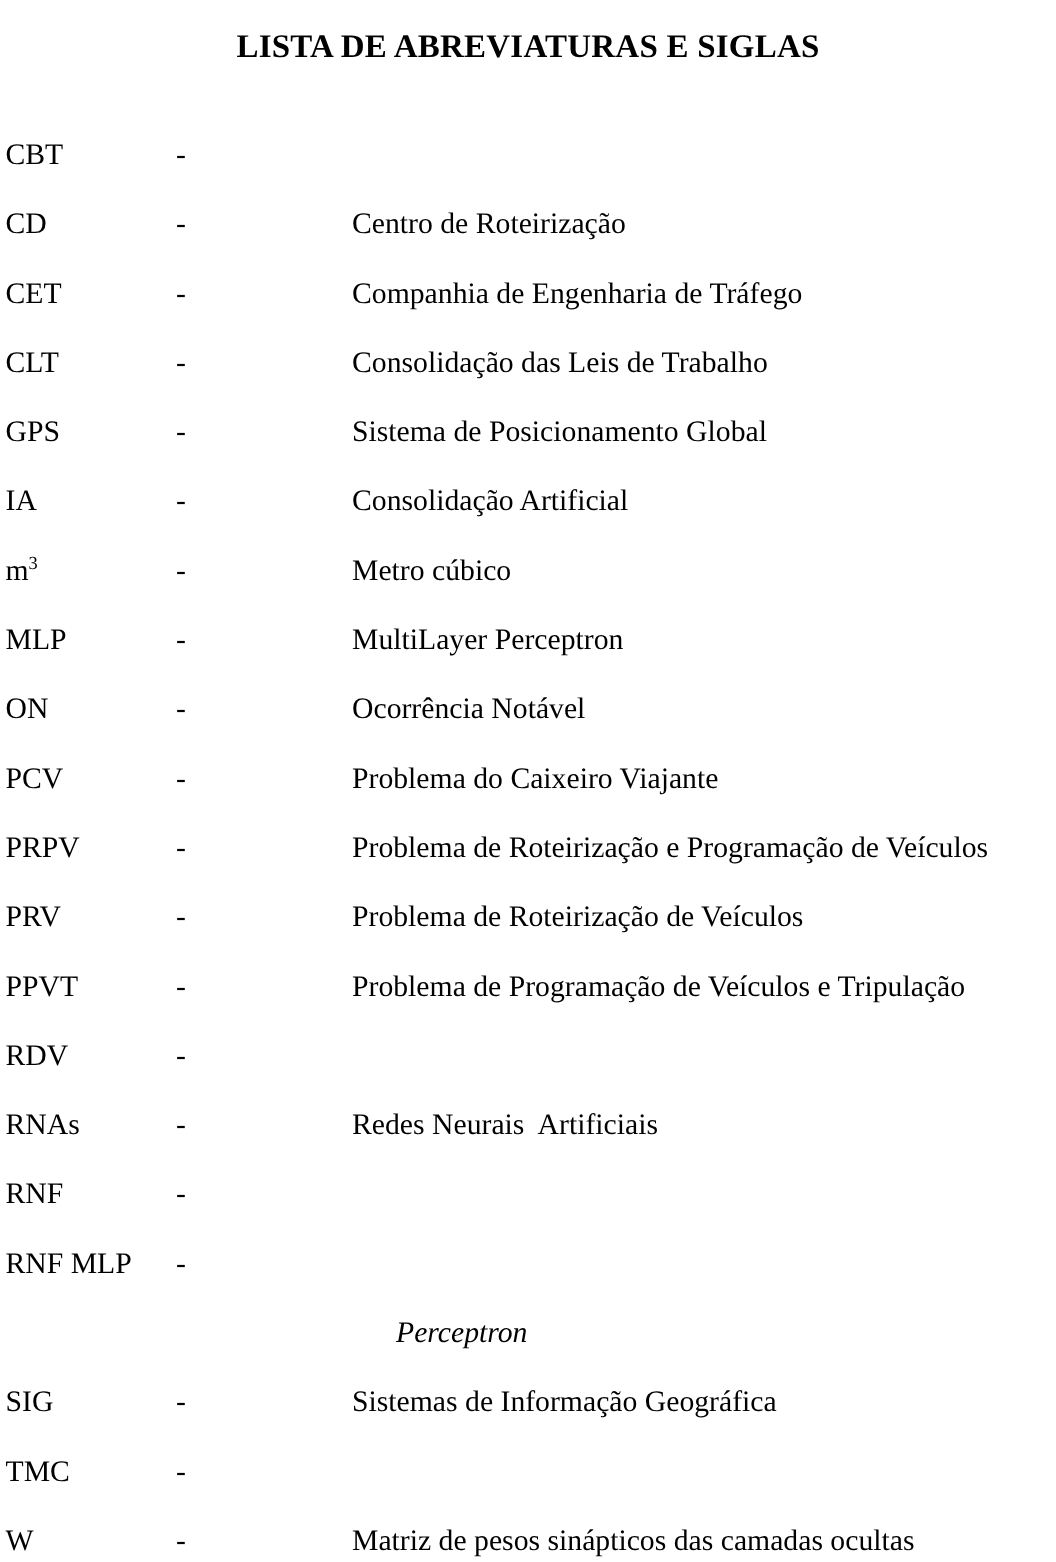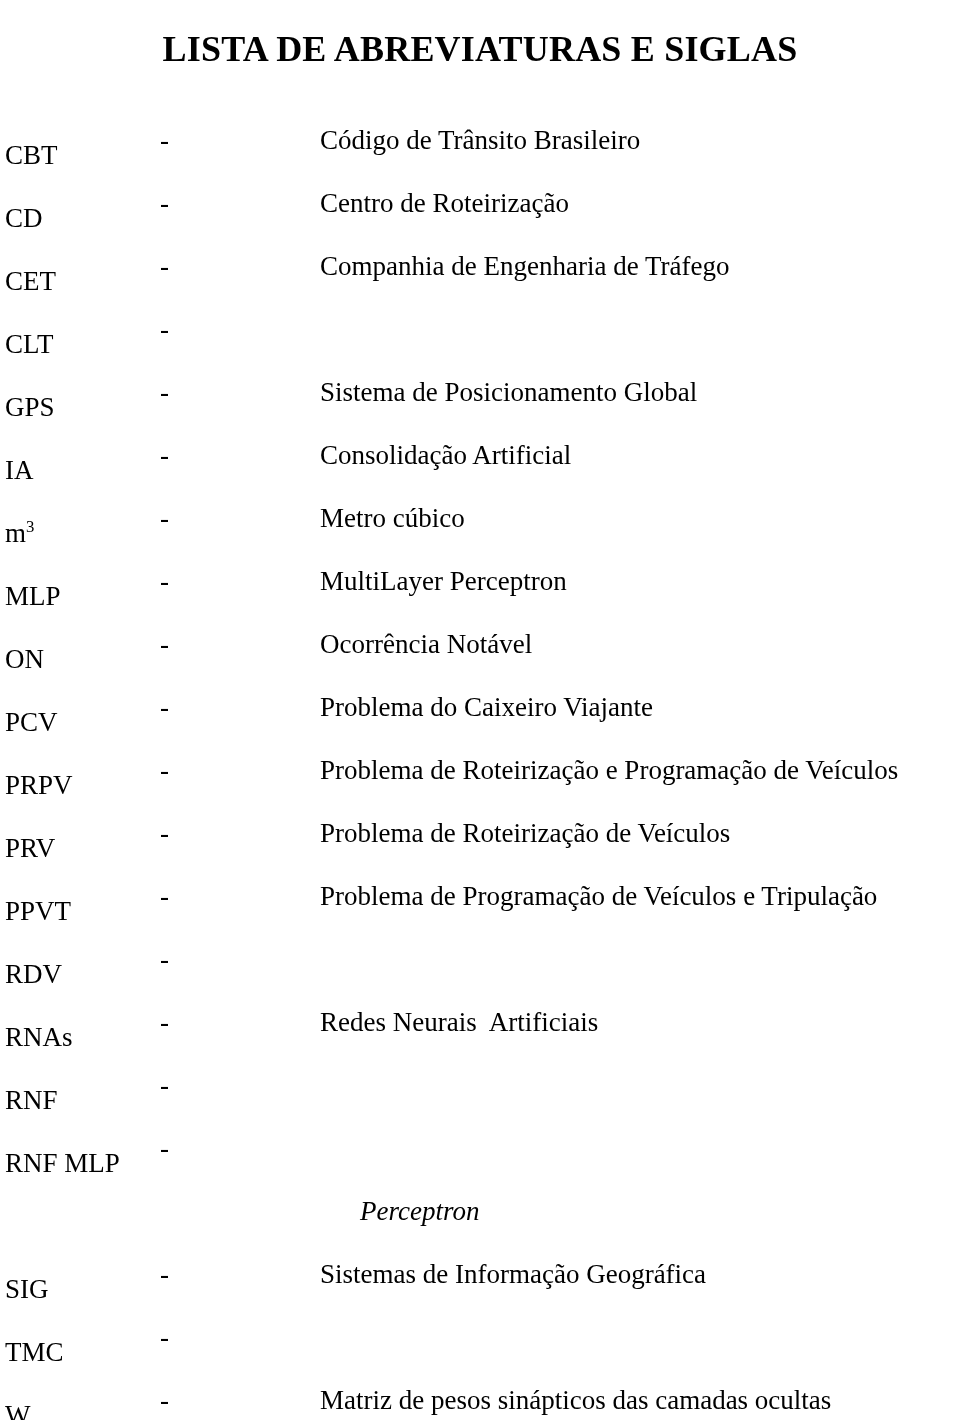--- a/index.html
+++ b/index.html
@@ -24,21 +24,21 @@
     height: 1420px;
     box-sizing: border-box;
   }
 
   .doc-title {
     position: absolute;
     top: 6px;
     left: 0;
     width: 960px;
     text-align: center;
-    font-size: 36px;
+    font-size: 30px;
     font-weight: bold;
     letter-spacing: 0.2px;
     line-height: 1.1;
     white-space: nowrap;
   }
 
   .abbrev-list {
     position: absolute;
     top: 120px;
     left: 0;
@@ -47,21 +47,21 @@
 
   .abbrev-row {
     position: relative;
     height: 63px;
     width: 960px;
   }
 
   .abbrev-term {
     position: absolute;
     left: 5px;
-    top: 15px;
+    top: 0;
     font-size: 27px;
     line-height: 40px;
     white-space: nowrap;
   }
 
   .abbrev-dash {
     position: absolute;
     left: 160px;
     top: 0;
     font-size: 27px;
@@ -113,35 +113,35 @@
 <body>
 
 <div class="page">
 
   <h1 class="doc-title">LISTA DE ABREVIATURAS E SIGLAS</h1>
 
   <div class="abbrev-list">
       <div class="abbrev-row">
         <span class="abbrev-term">CBT</span>
         <span class="abbrev-dash">-</span>
-        <span class="abbrev-def">Código de Trânsito Brasileiro</span>
       </div>
       <div class="abbrev-row">
         <span class="abbrev-term">CD</span>
         <span class="abbrev-dash">-</span>
         <span class="abbrev-def">Centro de Roteirização</span>
       </div>
       <div class="abbrev-row">
         <span class="abbrev-term">CET</span>
         <span class="abbrev-dash">-</span>
         <span class="abbrev-def">Companhia de Engenharia de Tráfego</span>
       </div>
       <div class="abbrev-row">
         <span class="abbrev-term">CLT</span>
         <span class="abbrev-dash">-</span>
+        <span class="abbrev-def">Consolidação das Leis de Trabalho</span>
       </div>
       <div class="abbrev-row">
         <span class="abbrev-term">GPS</span>
         <span class="abbrev-dash">-</span>
         <span class="abbrev-def">Sistema de Posicionamento Global</span>
       </div>
       <div class="abbrev-row">
         <span class="abbrev-term">IA</span>
         <span class="abbrev-dash">-</span>
         <span class="abbrev-def">Consolidação Artificial</span>

